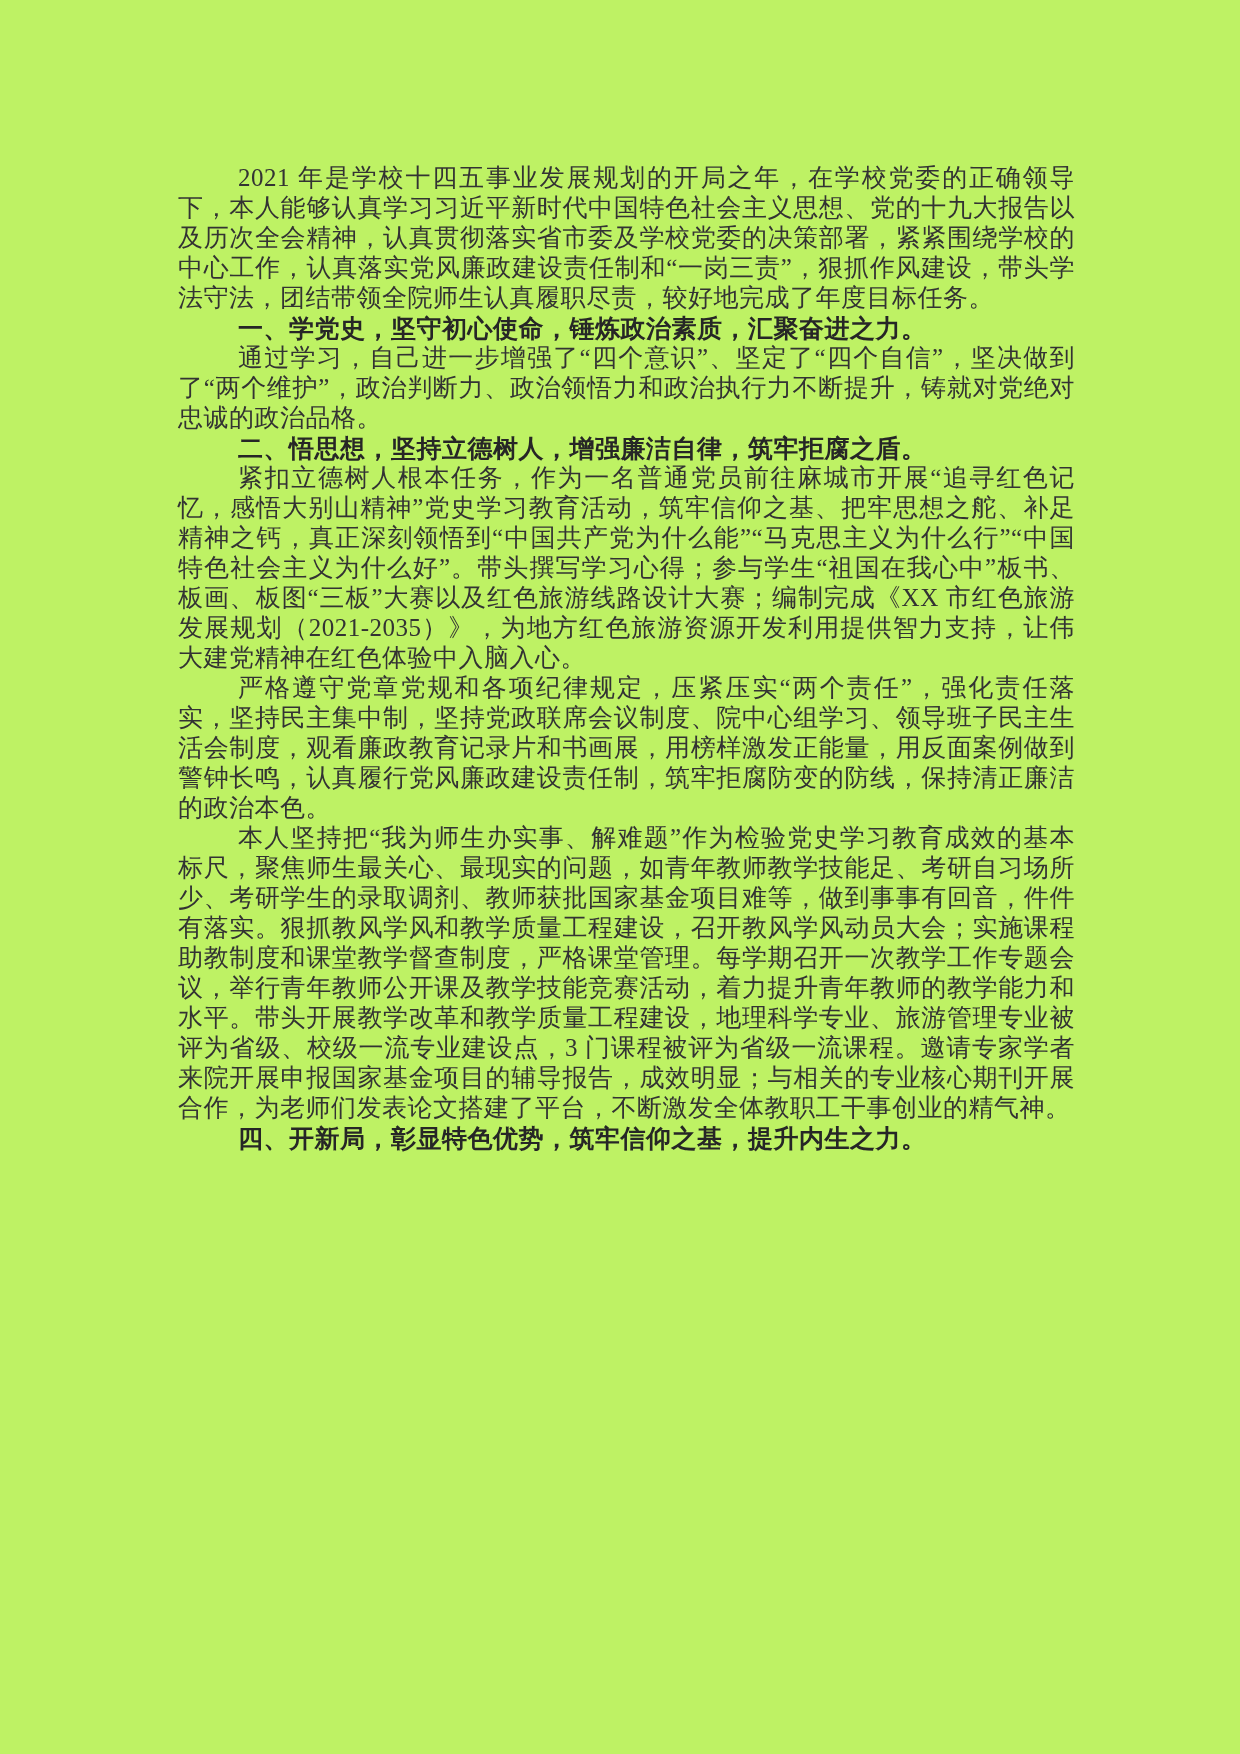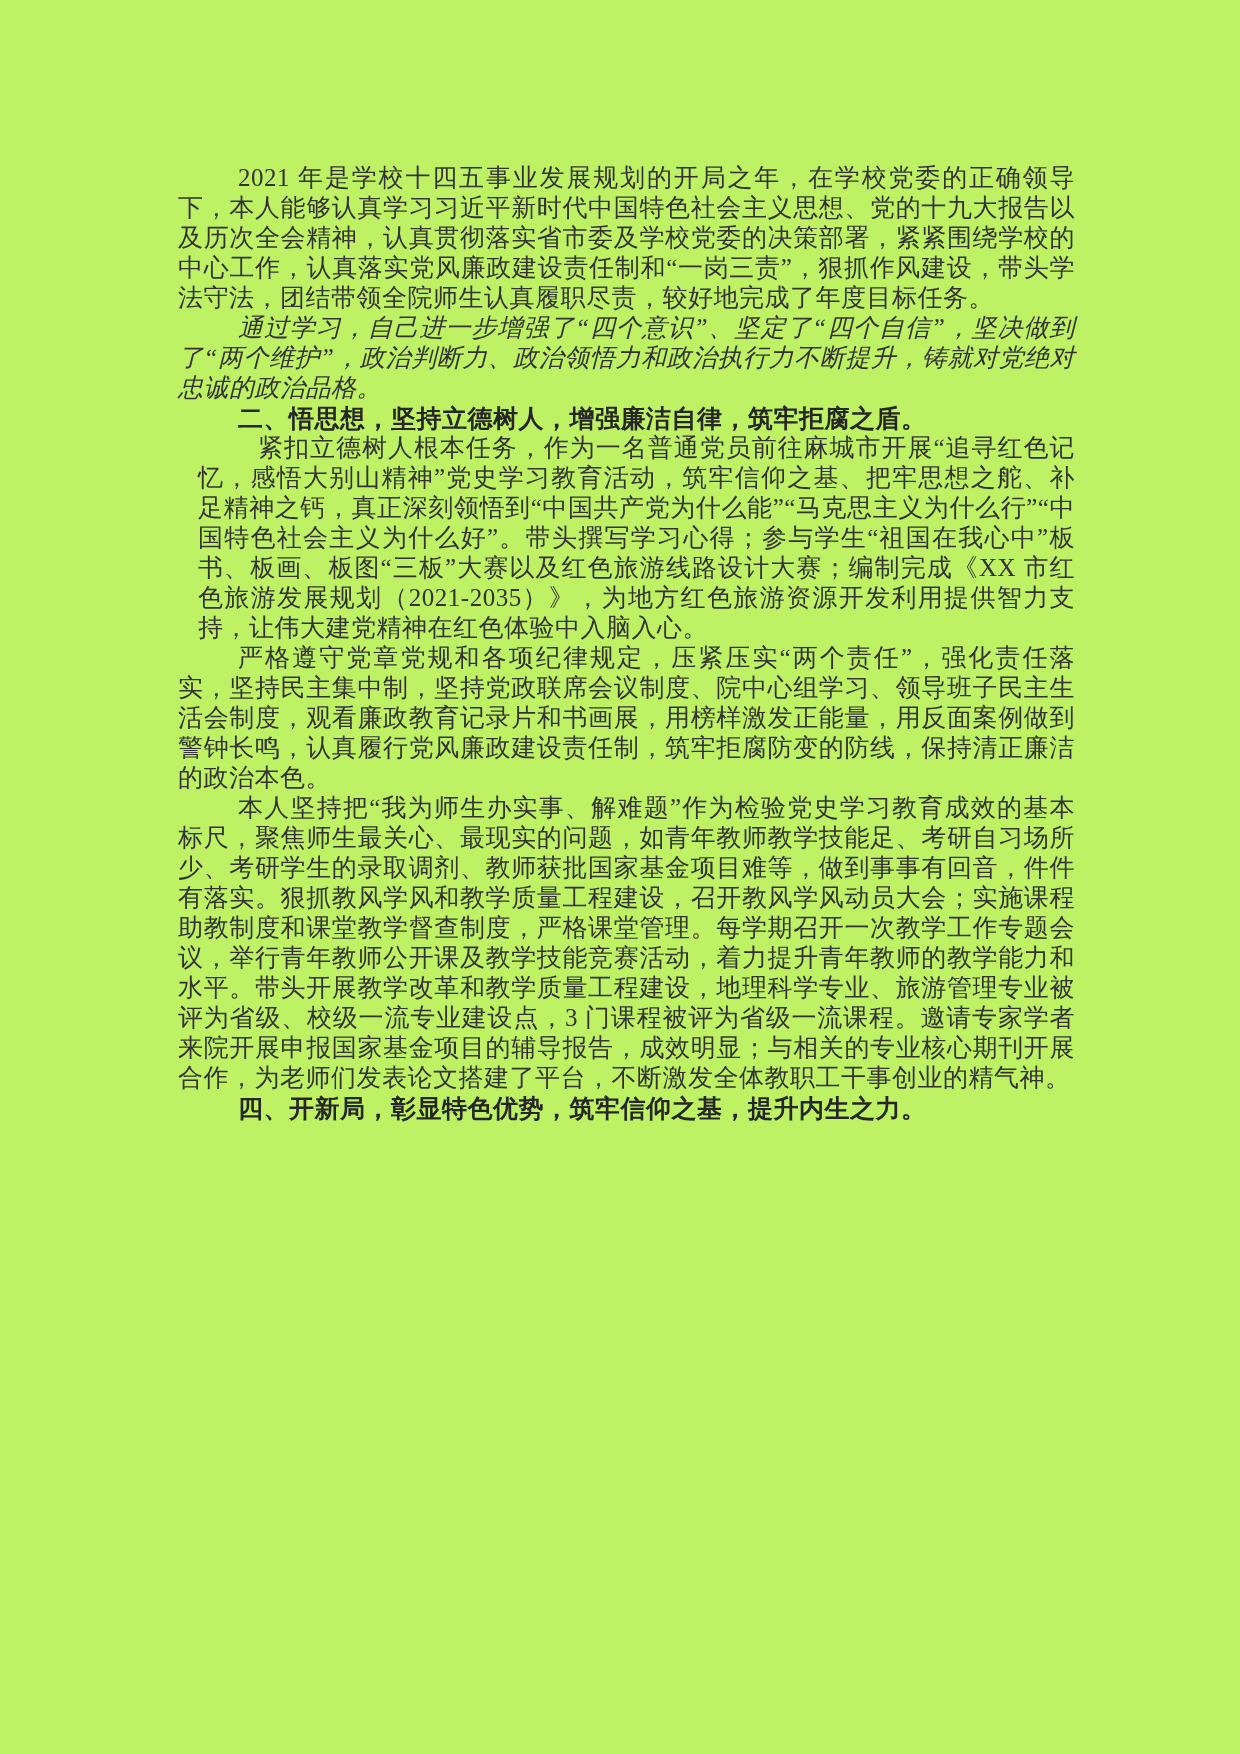--- a/index.html
+++ b/index.html
@@ -38,20 +38,21 @@
     letter-spacing: 0.5px;
     color: #262626;
   }
 </style>
 </head>
 <body style="background: rgb(255, 255, 255);">
 
 <div class="page">
   <div class="doc-body">
       <p class="body-para" style="color: rgb(51, 51, 51);">2021 年是学校十四五事业发展规划的开局之年，在学校党委的正确领导下，本人能够认真学习习近平新时代中国特色社会主义思想、党的十九大报告以及历次全会精神，认真贯彻落实省市委及学校党委的决策部署，紧紧围绕学校的中心工作，认真落实党风廉政建设责任制和“一岗三责”，狠抓作风建设，带头学法守法，团结带领全院师生认真履职尽责，较好地完成了年度目标任务。</p>
-      <p class="body-para" style="color: rgb(51, 51, 51); font-style: italic;">通过学习，自己进一步增强了“四个意识”、坚定了“四个自信”，坚决做到了“两个维护”，政治判断力、政治领悟力和政治执行力不断提升，铸就对党绝对忠诚的政治品格。</p>
+      <p class="heading" style="color: rgb(38, 38, 38);">一、学党史，坚守初心使命，锤炼政治素质，汇聚奋进之力。</p>
+      <p class="body-para" style="color: rgb(51, 51, 51);">通过学习，自己进一步增强了“四个意识”、坚定了“四个自信”，坚决做到了“两个维护”，政治判断力、政治领悟力和政治执行力不断提升，铸就对党绝对忠诚的政治品格。</p>
       <p class="heading" style="color: rgb(38, 38, 38);">二、悟思想，坚持立德树人，增强廉洁自律，筑牢拒腐之盾。</p>
-      <p class="body-para" style="color: rgb(51, 51, 51); margin-left: 20px;">紧扣立德树人根本任务，作为一名普通党员前往麻城市开展“追寻红色记忆，感悟大别山精神”党史学习教育活动，筑牢信仰之基、把牢思想之舵、补足精神之钙，真正深刻领悟到“中国共产党为什么能”“马克思主义为什么行”“中国特色社会主义为什么好”。带头撰写学习心得；参与学生“祖国在我心中”板书、板画、板图“三板”大赛以及红色旅游线路设计大赛；编制完成《XX 市红色旅游发展规划（2021-2035）》，为地方红色旅游资源开发利用提供智力支持，让伟大建党精神在红色体验中入脑入心。</p>
+      <p class="body-para" style="color: rgb(51, 51, 51);">紧扣立德树人根本任务，作为一名普通党员前往麻城市开展“追寻红色记忆，感悟大别山精神”党史学习教育活动，筑牢信仰之基、把牢思想之舵、补足精神之钙，真正深刻领悟到“中国共产党为什么能”“马克思主义为什么行”“中国特色社会主义为什么好”。带头撰写学习心得；参与学生“祖国在我心中”板书、板画、板图“三板”大赛以及红色旅游线路设计大赛；编制完成《XX 市红色旅游发展规划（2021-2035）》，为地方红色旅游资源开发利用提供智力支持，让伟大建党精神在红色体验中入脑入心。</p>
       <p class="body-para" style="color: rgb(51, 51, 51);">严格遵守党章党规和各项纪律规定，压紧压实“两个责任”，强化责任落实，坚持民主集中制，坚持党政联席会议制度、院中心组学习、领导班子民主生活会制度，观看廉政教育记录片和书画展，用榜样激发正能量，用反面案例做到警钟长鸣，认真履行党风廉政建设责任制，筑牢拒腐防变的防线，保持清正廉洁的政治本色。</p>
       <p class="body-para" style="color: rgb(51, 51, 51);">本人坚持把“我为师生办实事、解难题”作为检验党史学习教育成效的基本标尺，聚焦师生最关心、最现实的问题，如青年教师教学技能足、考研自习场所少、考研学生的录取调剂、教师获批国家基金项目难等，做到事事有回音，件件有落实。狠抓教风学风和教学质量工程建设，召开教风学风动员大会；实施课程助教制度和课堂教学督查制度，严格课堂管理。每学期召开一次教学工作专题会议，举行青年教师公开课及教学技能竞赛活动，着力提升青年教师的教学能力和水平。带头开展教学改革和教学质量工程建设，地理科学专业、旅游管理专业被评为省级、校级一流专业建设点，3 门课程被评为省级一流课程。邀请专家学者来院开展申报国家基金项目的辅导报告，成效明显；与相关的专业核心期刊开展合作，为老师们发表论文搭建了平台，不断激发全体教职工干事创业的精气神。</p>
       <p class="heading" style="color: rgb(38, 38, 38);">四、开新局，彰显特色优势，筑牢信仰之基，提升内生之力。</p>
     </div>
 </div>
 
 </body></html>

